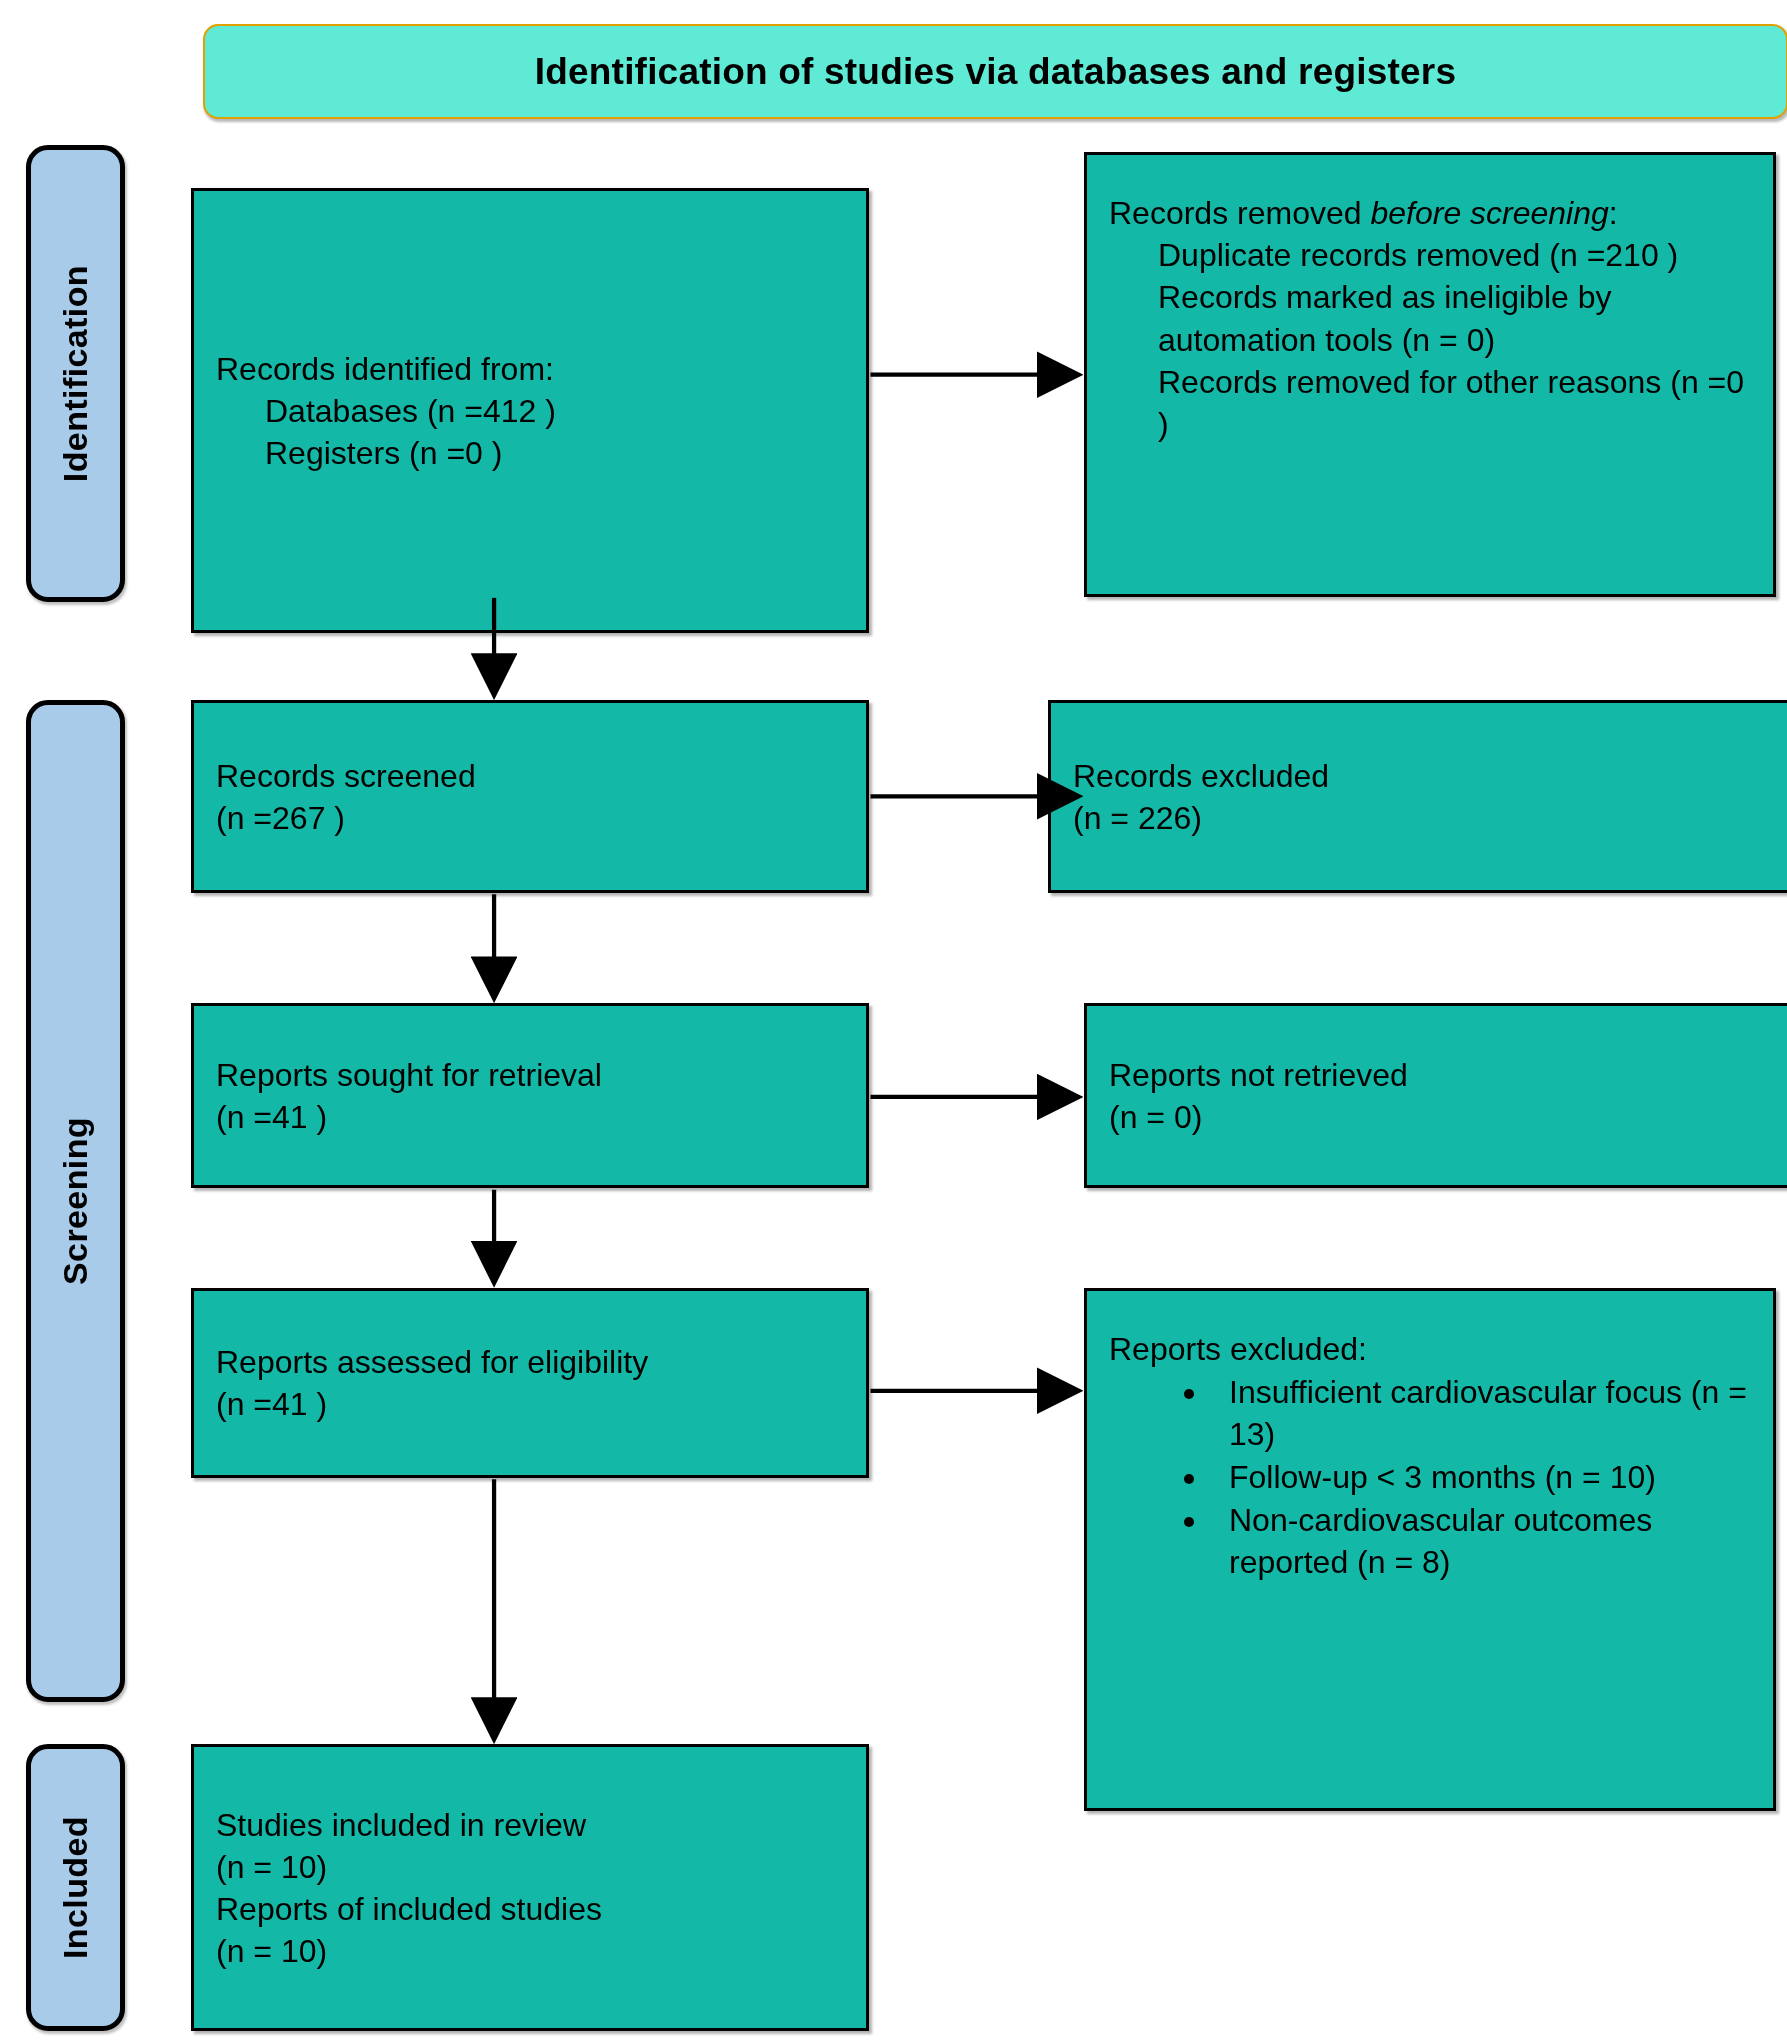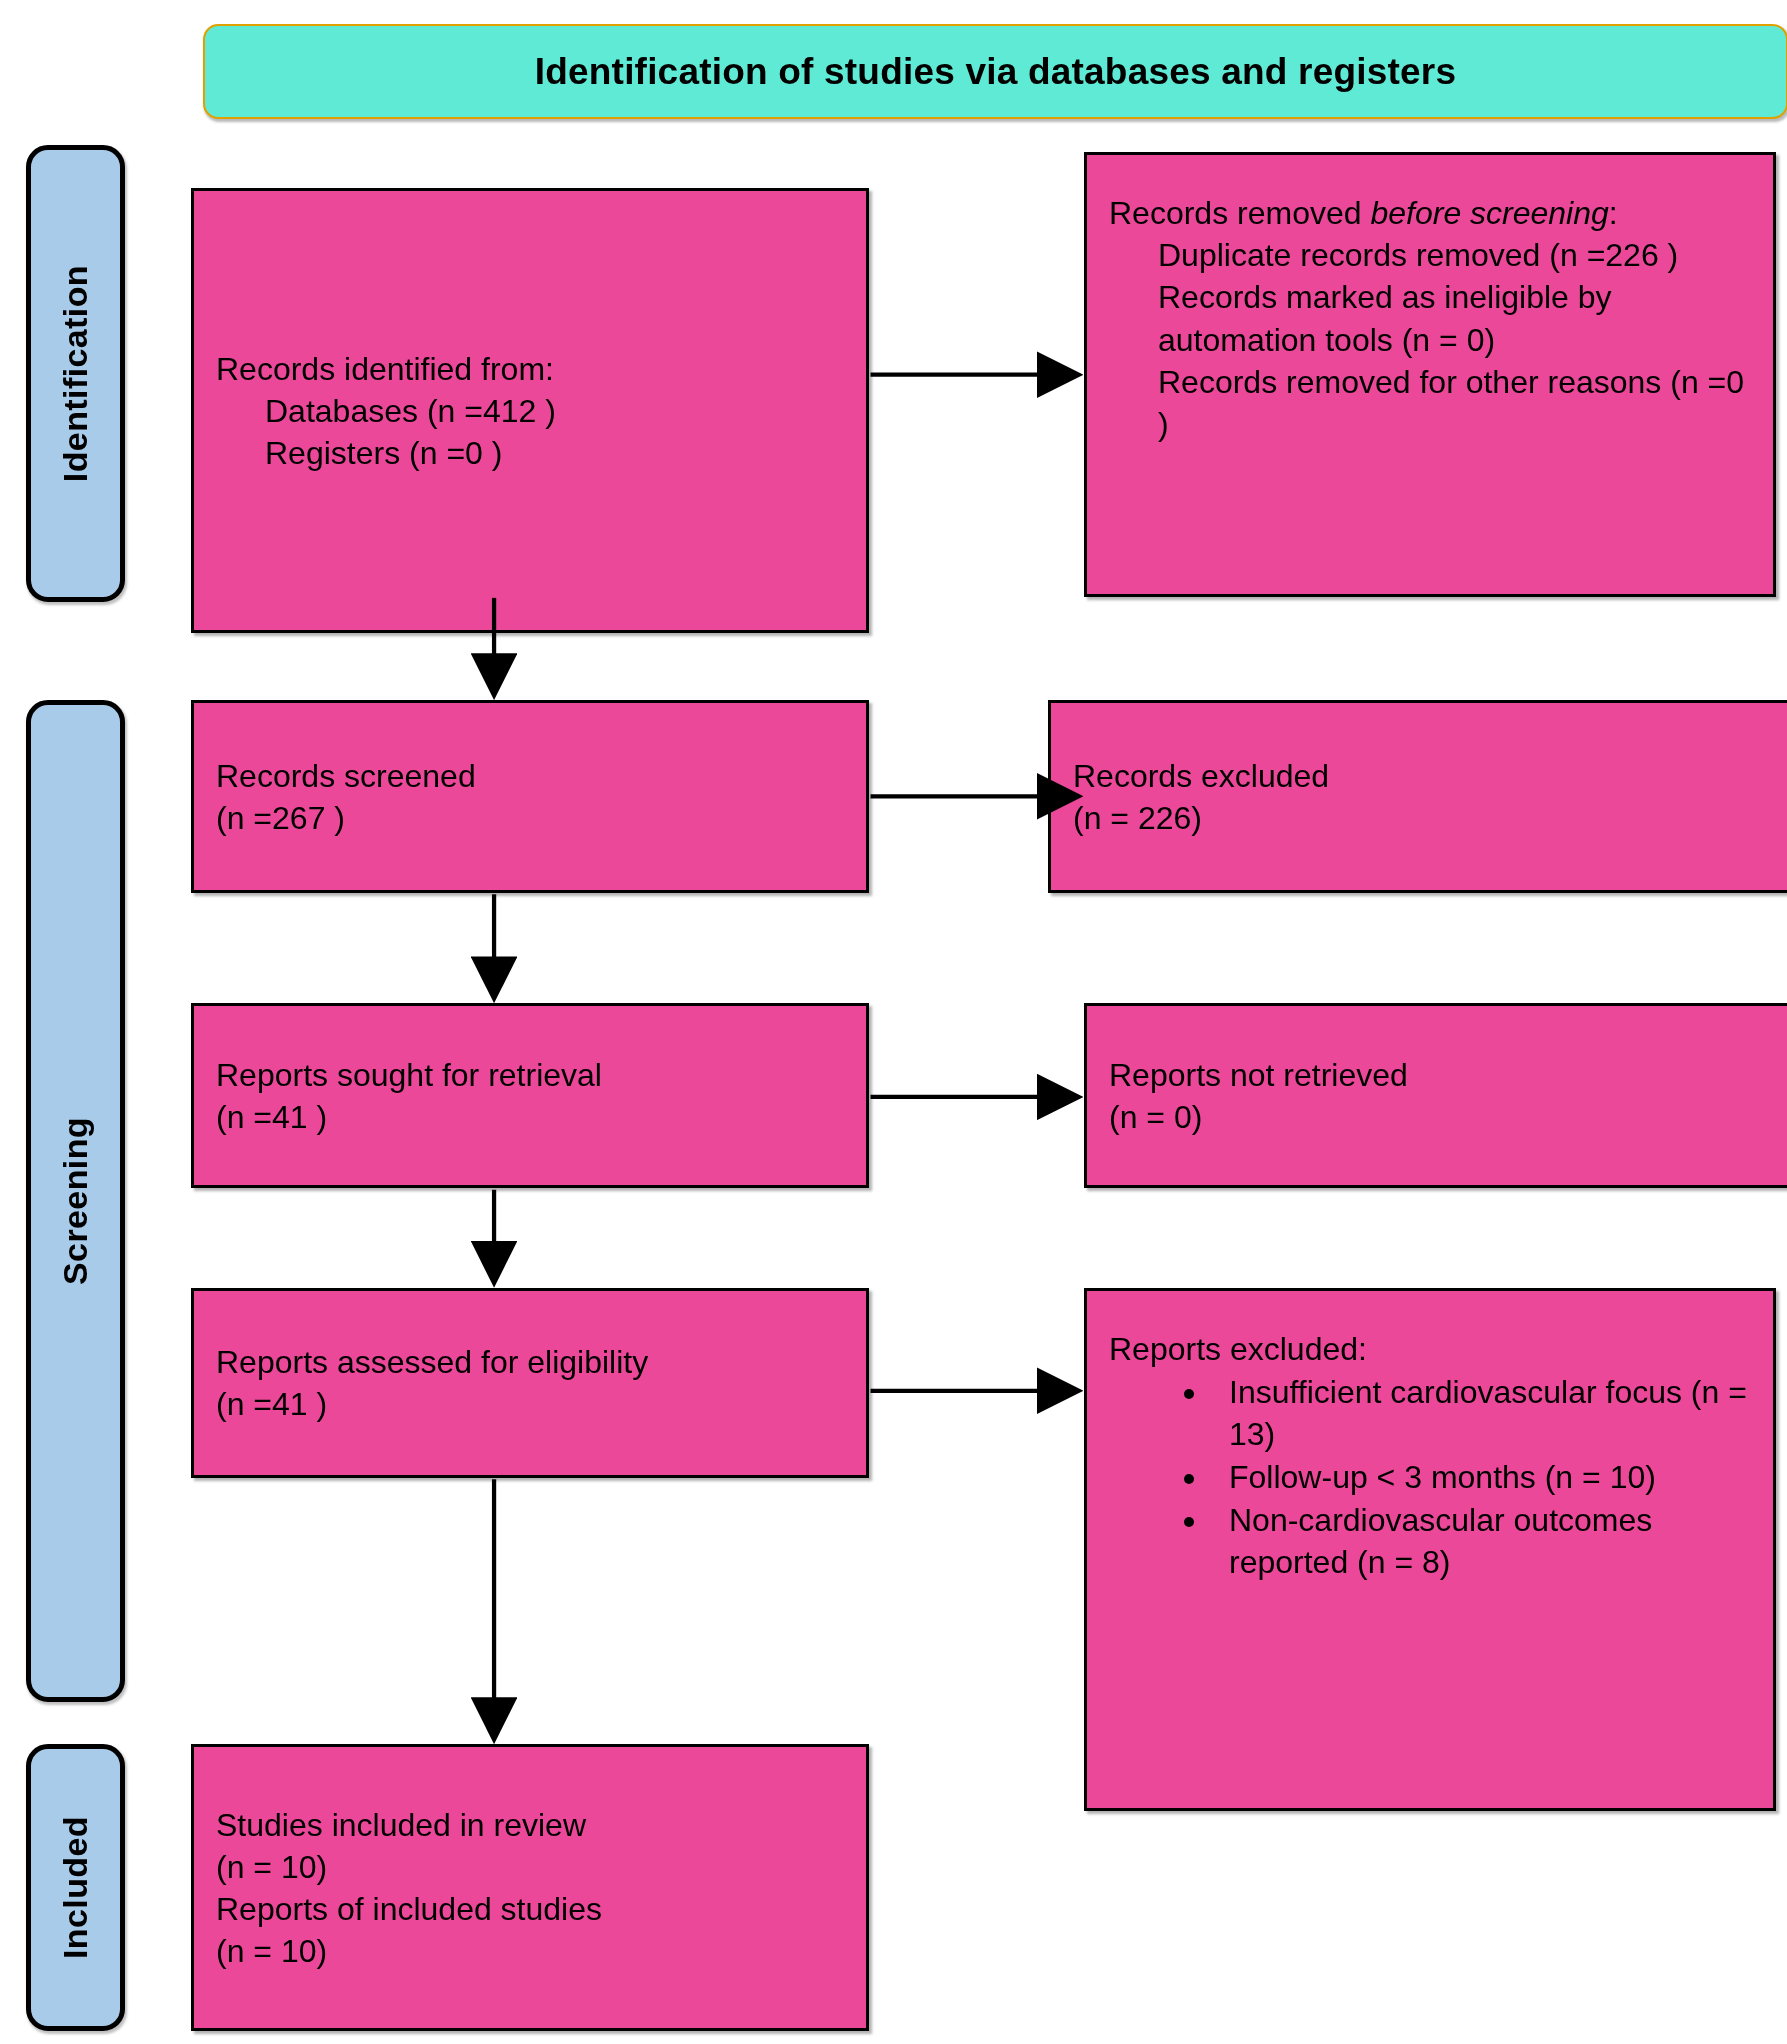--- a/index.html
+++ b/index.html
@@ -63,21 +63,21 @@
     white-space: nowrap;
     letter-spacing: 0.4px;
   }
   #stage-identification { top: 145px;  height: 457px; }
   #stage-screening      { top: 700px;  height: 1002px; }
   #stage-included       { top: 1744px; height: 287px; }
 
   
   .box {
     position: absolute;
-    background: #ec4899;
+    background: #14b8a6;
     border: 3.4px solid #000000;
     box-shadow: 2.6px 2.6px 2.6px rgba(0,0,0,0.30);
     padding: 0;
     overflow: hidden;
     text-decoration: underline;
   }
   .box-inner {
     position: absolute;
     left: 22px;
     right: 17px;
@@ -143,21 +143,21 @@
     <div class="box-inner vcenter">
       <div>Records identified from:</div>
       <div class="indent">Databases (n =412 )</div>
       <div class="indent">Registers (n =0 )</div>
     </div>
   </div>
 
   <div class="box" id="box-removed">
     <div class="box-inner vtop">
       <div><span>Records removed </span><span class="ital">before screening</span><span>:</span></div>
-      <div class="indent">Duplicate records removed (n =226 )</div>
+      <div class="indent">Duplicate records removed (n =210 )</div>
       <div class="indent">Records marked as ineligible by automation tools (n = 0)</div>
       <div class="indent">Records removed for other reasons (n =0 )</div>
     </div>
   </div>
 
   <div class="box" id="box-screened">
     <div class="box-inner vcenter">
       <div>Records screened</div>
       <div>(n =267 )</div>
     </div>

